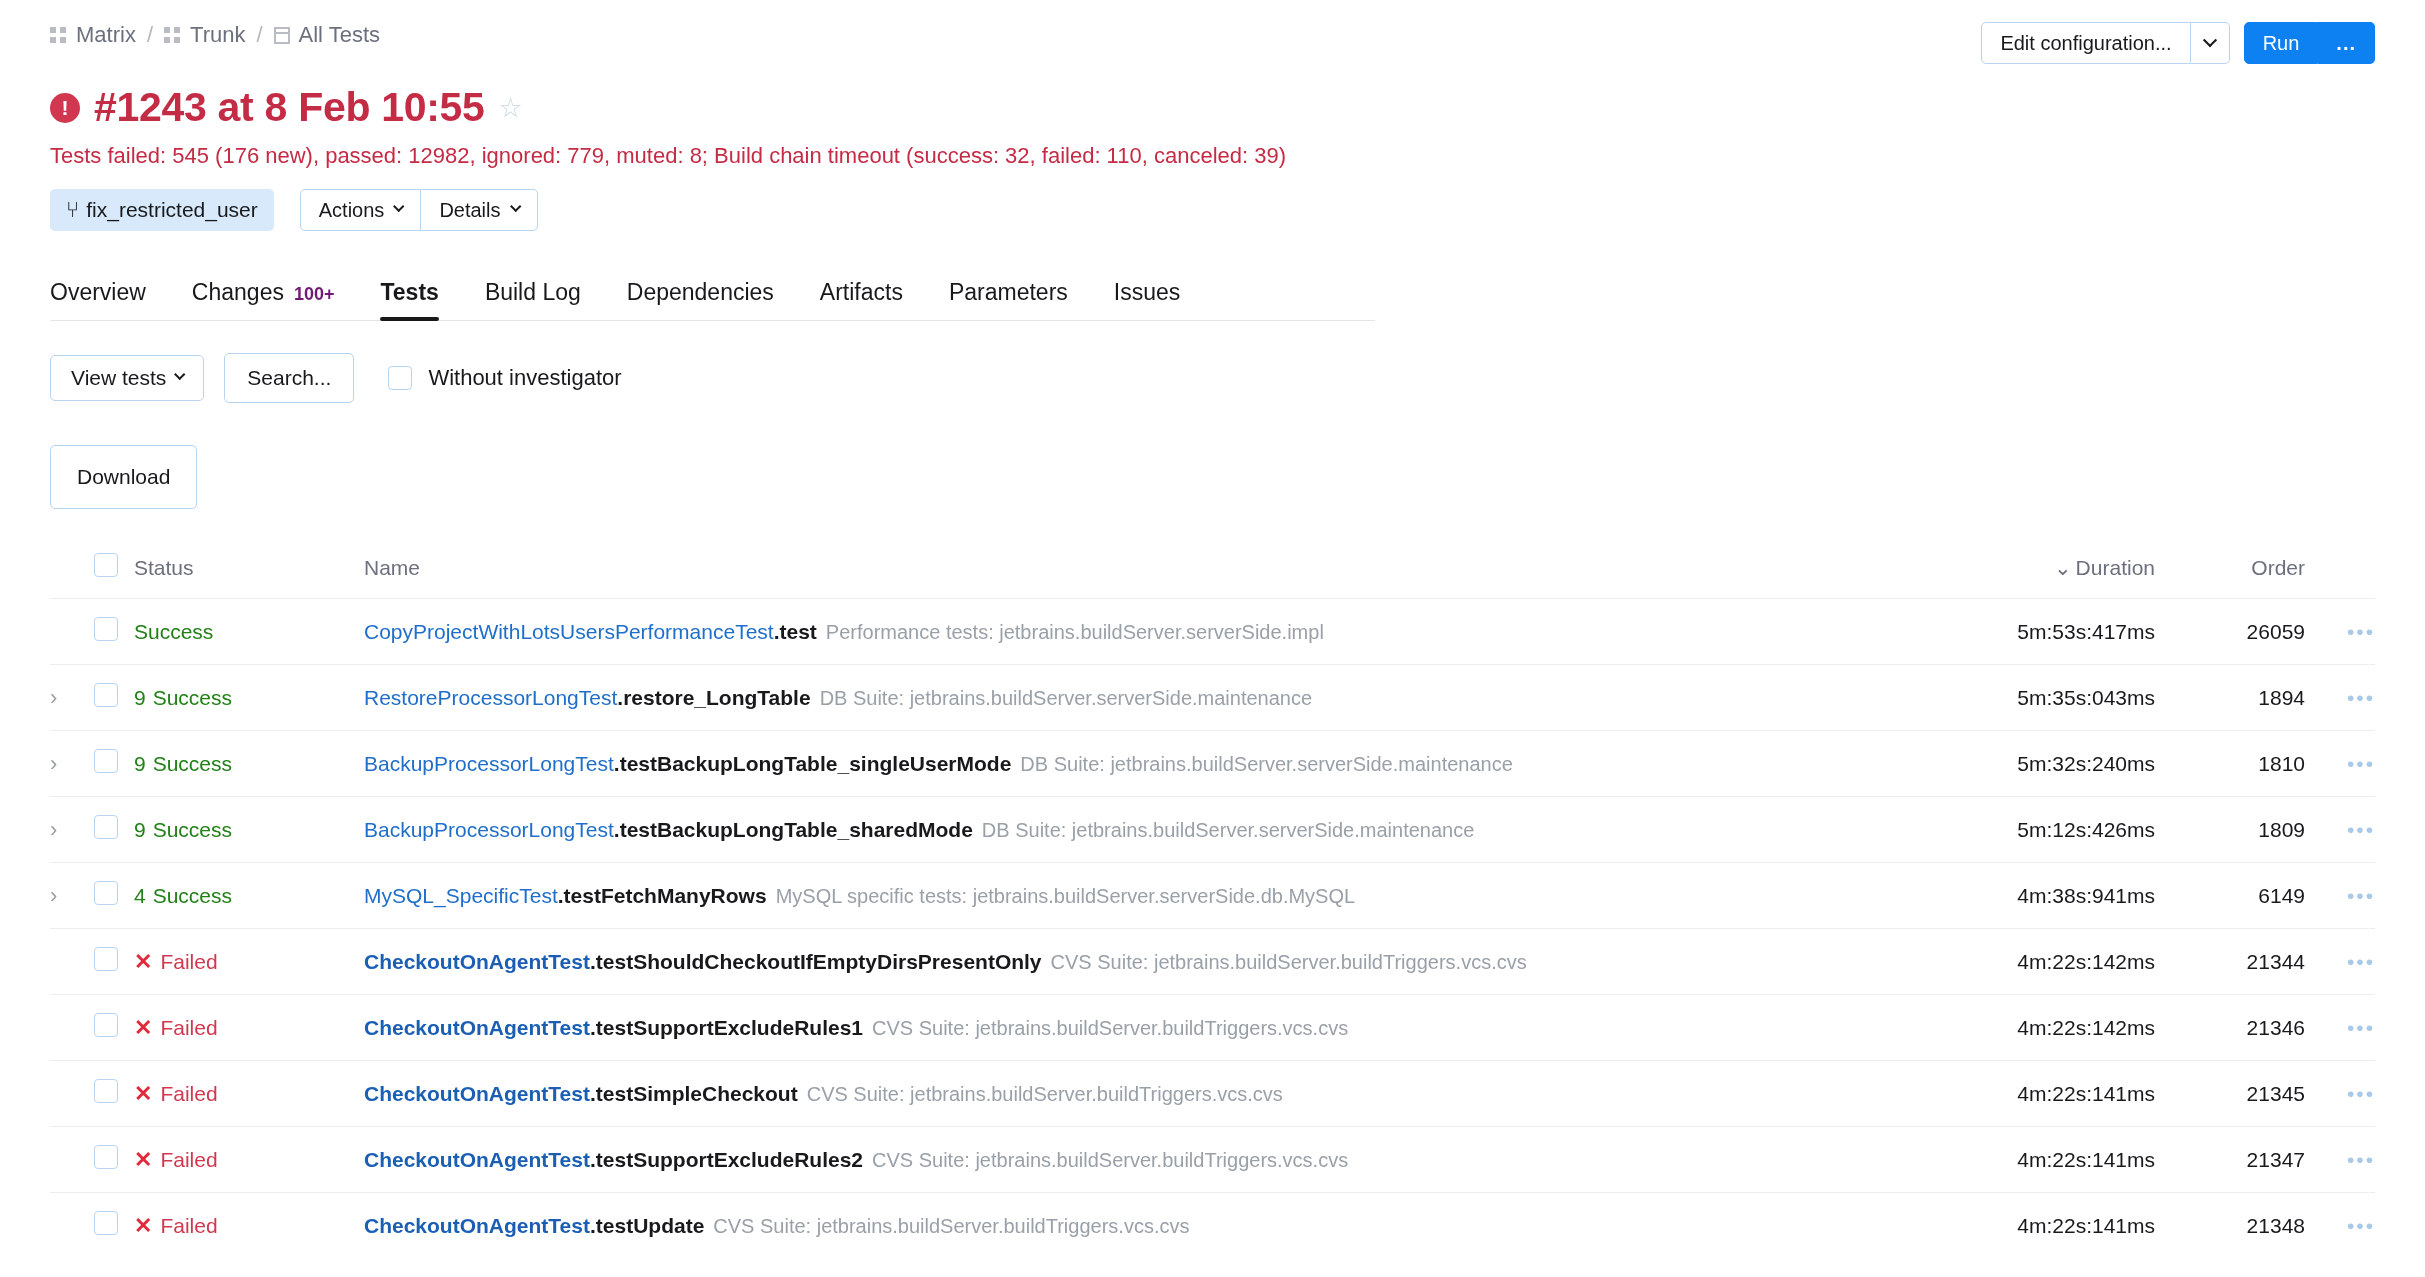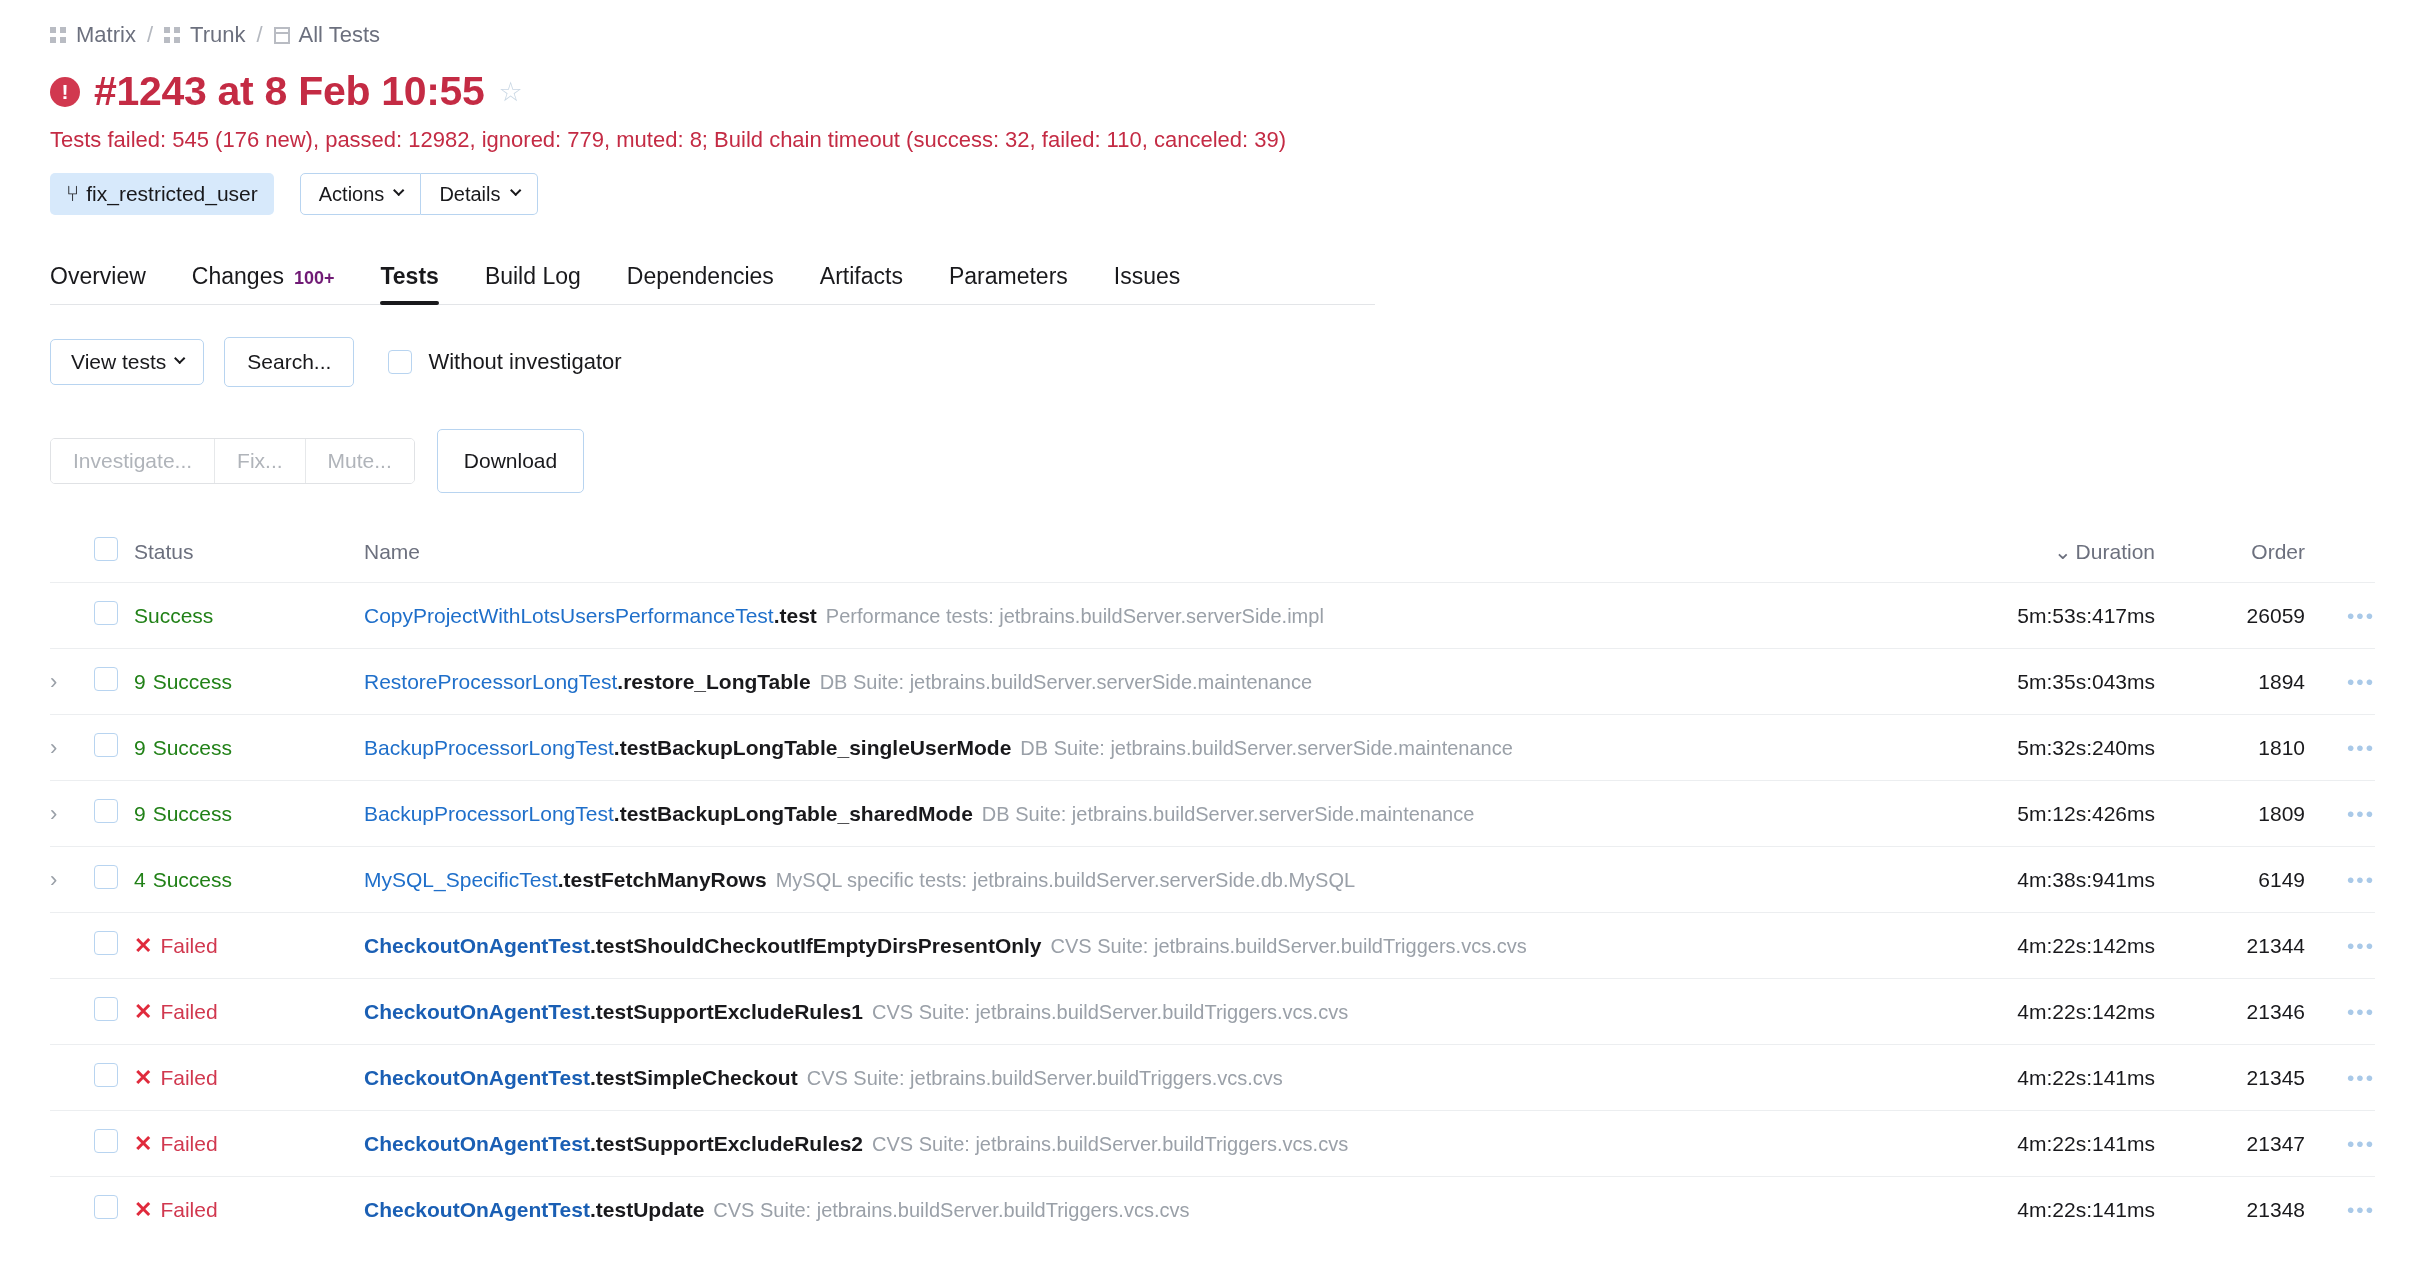--- a/index.html
+++ b/index.html
@@ -184,20 +184,32 @@
           </span>
         <span>Trunk</span>
       </span>
       <span class="sep">/</span>
       <span class="bc-item">
         <span class="ico-cfg"></span>
         <span>All Tests</span>
       </span>
     </div>
 
+    <div class="top-actions">
+      <div class="btn-group">
+        <button class="btn">Edit configuration...</button>
+        <button class="btn caret">
+          <span class="chev"></span>
+        </button>
+      </div>
+      <div class="btn-group">
+        <button class="btn btn-primary">Run</button>
+        <button class="btn btn-primary dots">...</button>
+      </div>
+    </div>
   </div>
 
   <div class="title-row">
     <span class="err-badge">!</span>
     <span class="build-title">#1243 at 8 Feb 10:55</span>
     <span class="star">☆</span>
   </div>
 
   <div class="status-line">Tests failed: 545 (176 new), passed: 12982, ignored: 779, muted: 8; Build chain timeout (success: 32, failed: 110, canceled: 39)</div>
 
@@ -256,25 +268,20 @@
 
     <div class="searchbtn">Search...</div>
 
     <div class="chk-wrap">
       <span class="cbx"></span>
       <span class="chk-label">Without investigator</span>
     </div>
   </div>
 
   <div class="bulk">
-    <div class="seg2">
-      <div class="b">Investigate...</div>
-      <div class="b">Fix...</div>
-      <div class="b">Mute...</div>
-    </div>
     <div class="dl-btn">Download</div>
   </div>
 
   <table class="tests">
     <colgroup>
       <col class="c-exp">
         <col class="c-chk">
         <col class="c-stat">
         <col class="c-name">
       <col class="c-dur">

